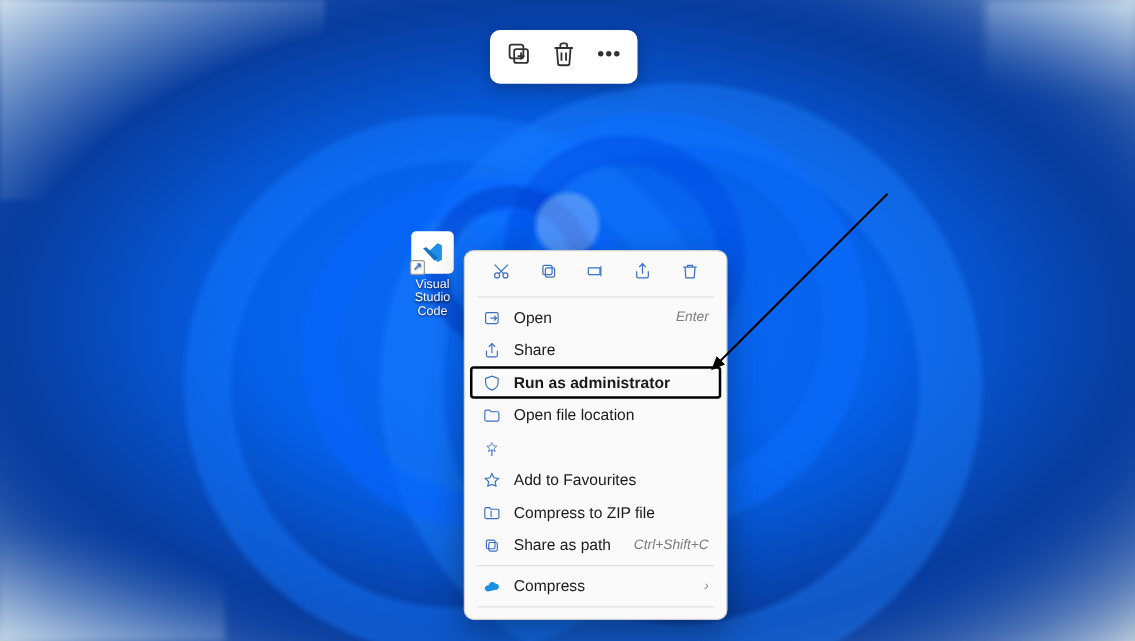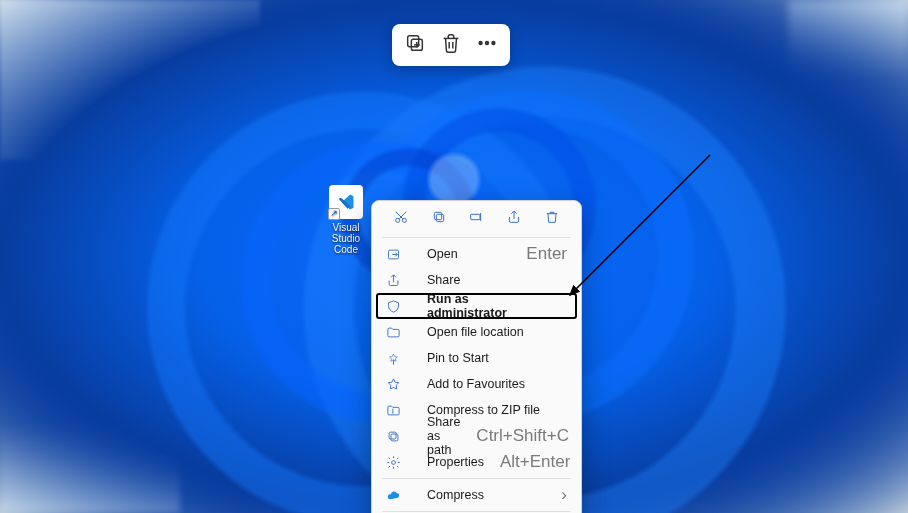--- a/index.html
+++ b/index.html
@@ -63,25 +63,24 @@
       font-size: 12.5px; color: #1a1a1a;
       padding: 6px 0;
     }
     .cm-top-icons {
       display: flex; justify-content: space-around; padding: 2px 10px 6px;
     }
     .cm-top-icons svg { width:16px;height:16px;stroke:#3a6fc5;stroke-width:1.5;fill:none; }
     .cm-item {
       display: flex; align-items: center; padding: 4px 14px; height: 26px;
       position: relative;
-      gap: 16px;
     }
     .cm-item svg { width:15px;height:15px;stroke:#3a6fc5;stroke-width:1.5;fill:none;margin-right:10px;flex-shrink:0; }
     .cm-item .label { flex: 1; }
-    .cm-item .shortcut { color:#7a7a7a; font-size:17px; }
+    .cm-item .shortcut { color:#7a7a7a; font-size:11px;font-style:italic; }
     .cm-sep { height:1px; background:#e0e0e0; margin:3px 10px; }
     .cm-highlight {
       outline: 2px solid #000; outline-offset: -2px; border-radius:3px;
       margin: 0 4px; padding-left:10px; padding-right:10px;font-weight:bold;
     }
 
     .annotation-arrow {
       position:absolute; top:150px; left:560px; pointer-events:none;
     }
   </style>
@@ -190,21 +189,20 @@
         <path d="M3 7a2 2 0 0 1 2-2h4l2 2h8a2 2 0 0 1 2 2v8a2 2 0 0 1-2 2H5a2 2 0 0 1-2-2V7z"></path>
       </svg>
     <span class="label">Open file location</span>
     <span class="shortcut"></span>
   </div>
   <div class="cm-item">
     <svg viewBox="0 0 24 24">
         <path d="M12 3l3 6 6 .5-4.5 4 1.5 6L12 16l-6 3.5 1.5-6L3 9.5 9 9l3-6z" transform="scale(.7) translate(5 4)"></path>
         <line x1="12" y1="14" x2="12" y2="22"></line>
       </svg>
-    <span class="label">Pin to Start</span>
     <span class="shortcut"></span>
   </div>
   <div class="cm-item">
     <svg viewBox="0 0 24 24">
         <path d="M12 3l2.6 5.3 5.9.8-4.3 4.1 1 5.8L12 16.9 6.8 19l1-5.8L3.5 9.1l5.9-.8L12 3z"></path>
       </svg>
     <span class="label">Add to Favourites</span>
     <span class="shortcut"></span>
   </div>
   <div class="cm-item">
@@ -215,28 +213,20 @@
     <span class="label">Compress to ZIP file</span>
     <span class="shortcut"></span>
   </div>
   <div class="cm-item">
     <svg viewBox="0 0 24 24">
         <rect x="5" y="5" width="11" height="11" rx="2"></rect>
         <rect x="8" y="8" width="11" height="11" rx="2"></rect>
       </svg>
     <span class="label">Share as path</span>
     <span class="shortcut">Ctrl+Shift+C</span>
-  </div>
-  <div class="cm-item">
-    <svg viewBox="0 0 24 24">
-        <circle cx="12" cy="12" r="3"></circle>
-        <path d="M12 2v3M12 19v3M4.2 4.2l2.1 2.1M17.7 17.7l2.1 2.1M2 12h3M19 12h3M4.2 19.8l2.1-2.1M17.7 6.3l2.1-2.1"></path>
-      </svg>
-    <span class="label">Properties</span>
-    <span class="shortcut">Alt+Enter</span>
   </div>
 
   <div class="cm-sep"></div>
   <div class="cm-item">
     <svg viewBox="0 0 24 24">
         <path d="M7 18a4 4 0 1 1 .8-7.9A5 5 0 0 1 17 8a4 4 0 0 1 2 7.5" fill="#1a8fe3" stroke="none"></path>
       </svg>
     <span class="label">Compress</span>
     <span class="shortcut">›</span>
   </div>

